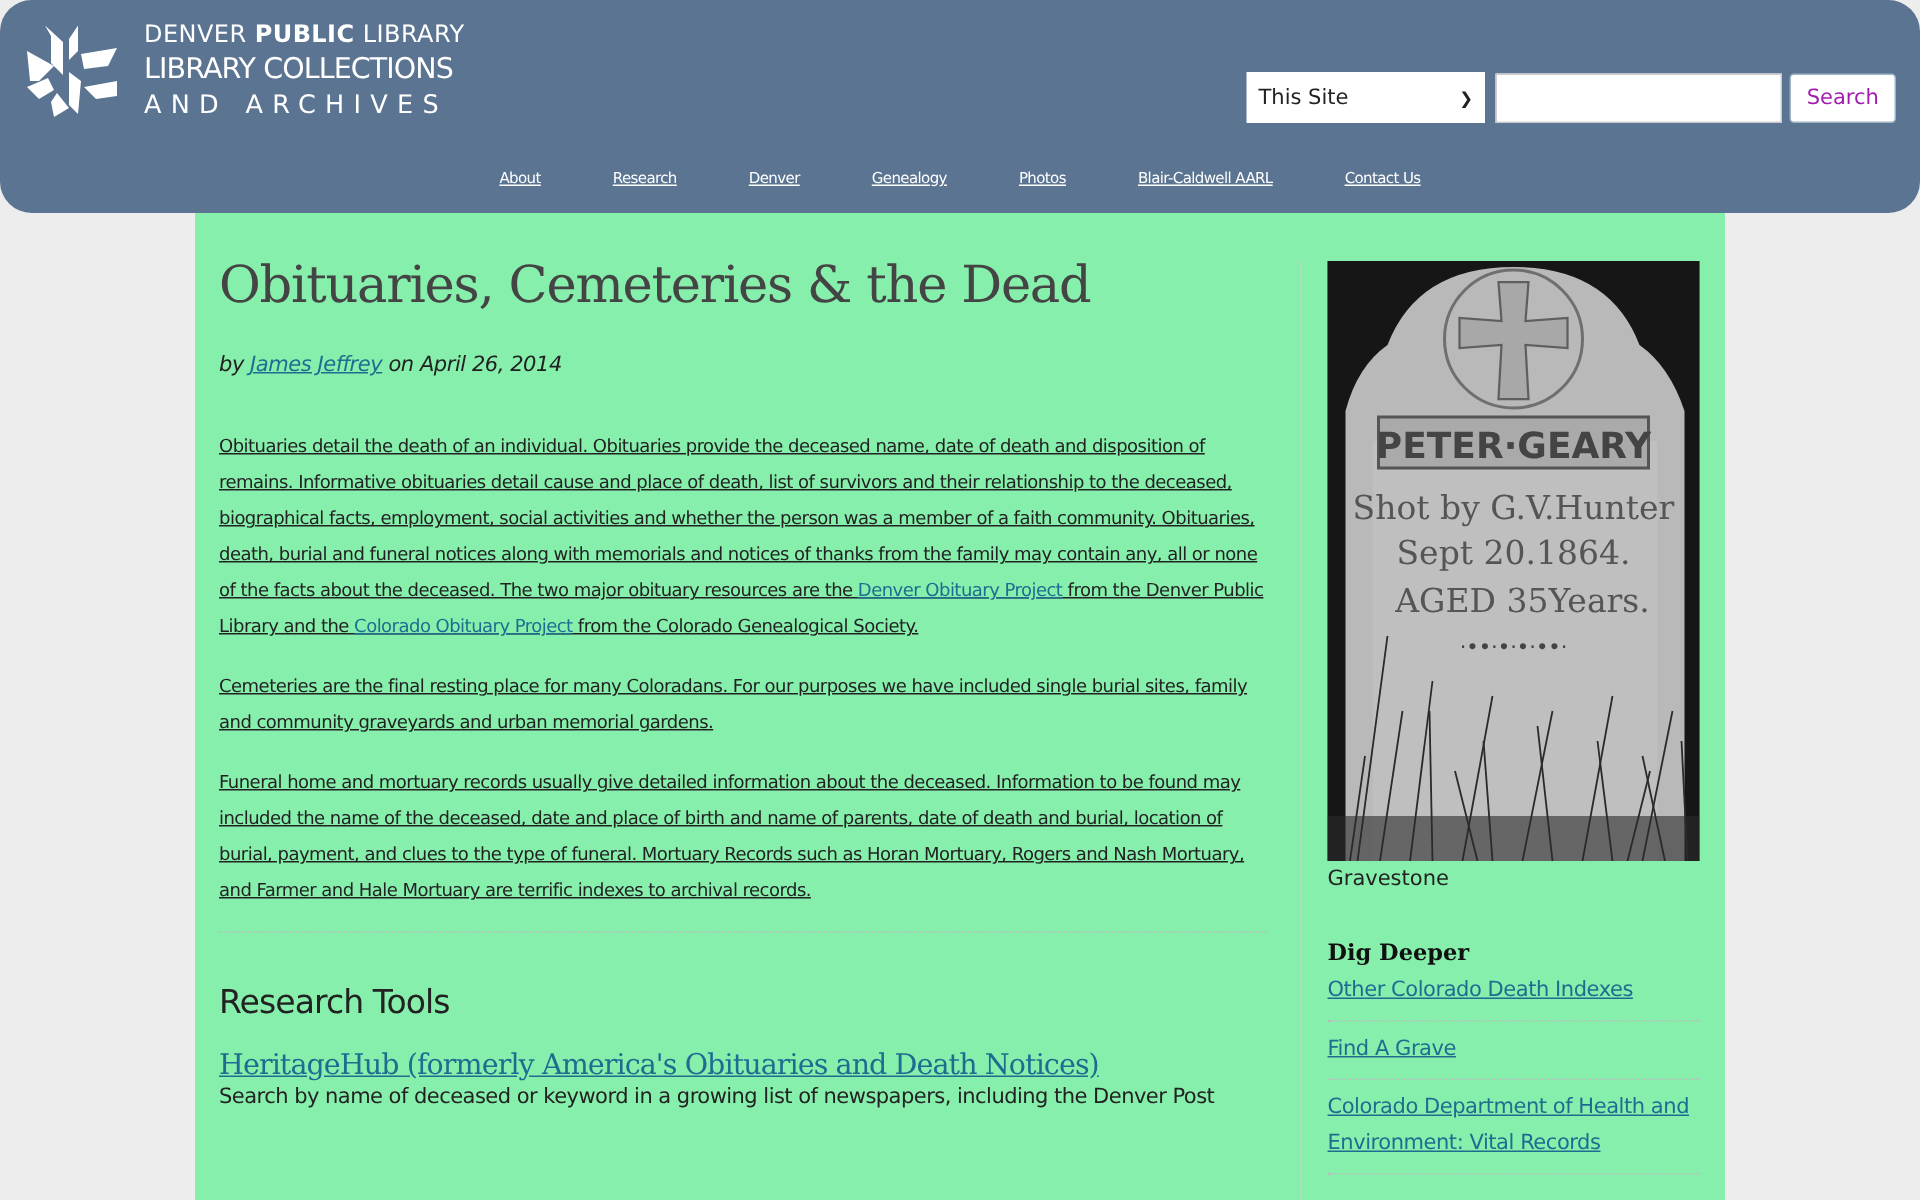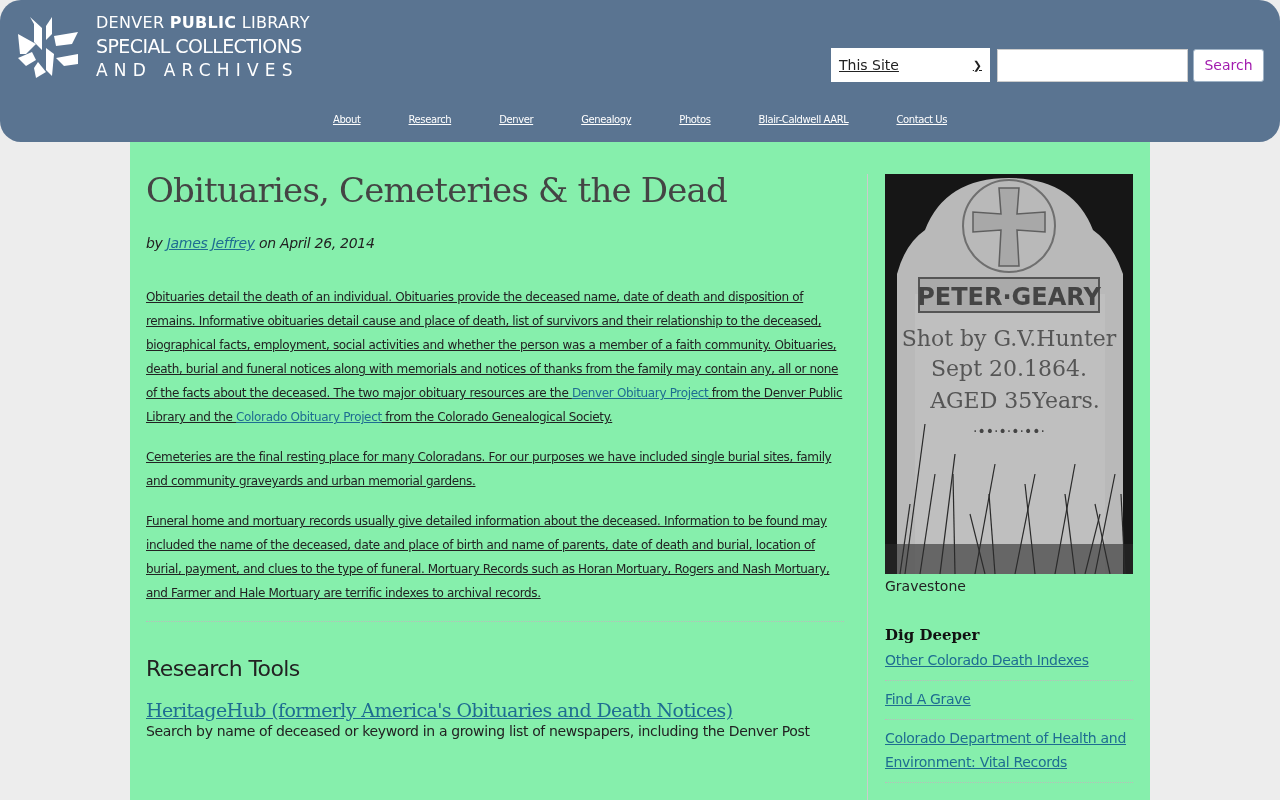--- a/index.html
+++ b/index.html
@@ -27,21 +27,20 @@
     .logo-line3 { font-family: "DejaVu Sans", sans-serif; font-size: 17px; margin-top: 6px; letter-spacing: 6.2px; }
     .search-bar {
       position: absolute; left: 831px; top: 48px;
       display: flex; align-items: center;
     }
     .scope-select {
       width: 159px; height: 34px; border: none; background: #fff;
       font-family: "DejaVu Sans", sans-serif; font-size: 14px; color: #222;
       padding: 0 8px; display: flex; align-items: center; justify-content: space-between;
       cursor: pointer;
-      text-decoration: underline;
     }
     .scope-select .chev { font-size: 11px; }
     .search-input {
       width: 191px; height: 33px; margin-left: 7px; border: 1px solid #ccc; background: #fff;
     }
     .search-btn {
       margin-left: 5px; height: 33px; width: 71px; background: #fff;
       border: 1px solid #9fb3c6; border-radius: 3px; color: #a21caf;
       font-family: "DejaVu Sans", sans-serif; font-size: 14px; cursor: pointer;
     }
@@ -101,21 +100,21 @@
         <polygon points="2,20 20,30 10,40 4,40"></polygon>
         <polygon points="38,22 62,18 56,30 40,32"></polygon>
         <polygon points="2,44 16,38 20,46 10,52"></polygon>
         <polygon points="30,34 38,40 36,62 30,56"></polygon>
         <polygon points="40,44 62,40 62,50 48,52"></polygon>
         <polygon points="22,48 30,58 20,64 18,54"></polygon>
       </g>
     </svg>
     <div class="logo-text">
       <div class="logo-line1"><span>DENVER </span><b>PUBLIC</b><span> LIBRARY</span></div>
-      <div class="logo-line2">SPECIAL COLLECTIONS</div>
+      <div class="logo-line2">LIBRARY COLLECTIONS</div>
       <div class="logo-line3">AND ARCHIVES</div>
     </div>
   </div>
 
   <div class="search-bar">
     <div class="scope-select">
       <span>This Site</span>
       <span class="chev">❯</span>
     </div>
     <input class="search-input" type="text" placeholder="" style="">

